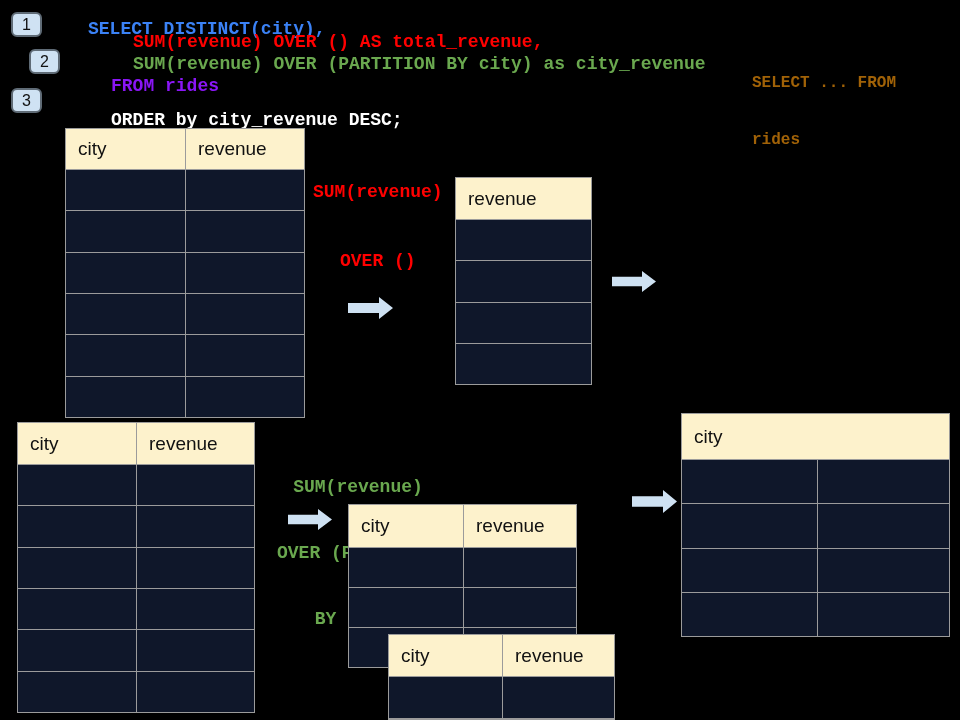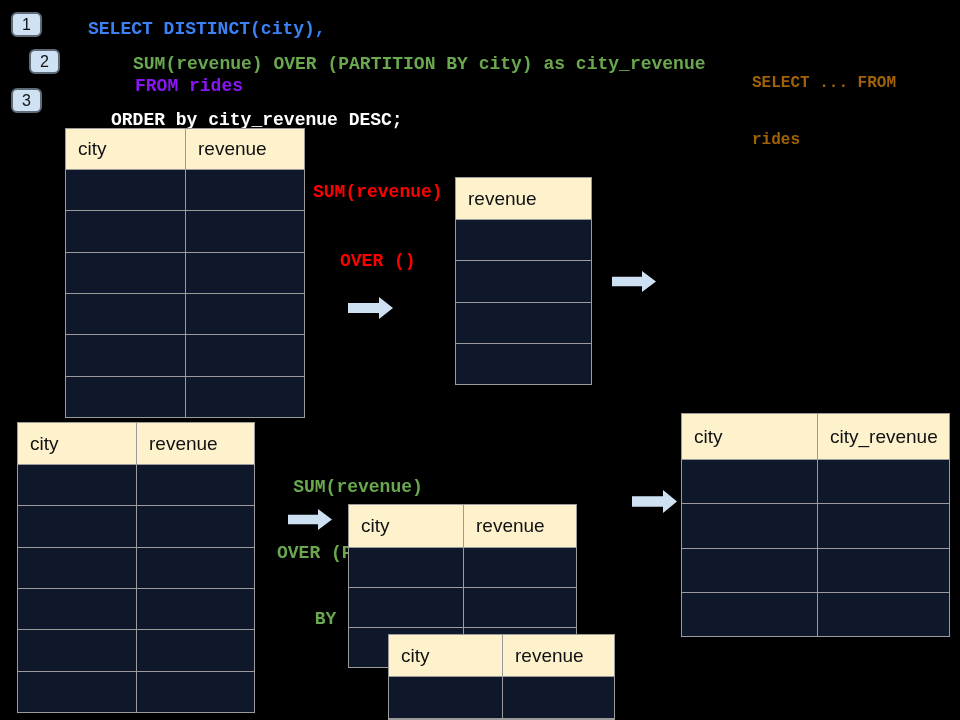--- a/index.html
+++ b/index.html
@@ -55,22 +55,23 @@
       <span>1</span>
     </div>
   <div class="badge" style="left:29px;top:49px;">
       <span>2</span>
     </div>
   <div class="badge" style="left:11px;top:88px;">
       <span>3</span>
     </div>
 
   <div class="code" style="left: 88px; top: 18px; color: #3b82f6;">SELECT DISTINCT(city),</div>
+  <div class="code" style="left: 133px; top: 31px; color: rgb(255, 0, 0);">SUM(revenue) OVER () AS total_revenue,</div>
   <div class="code" style="left: 133px; top: 53px; color: rgb(106, 168, 79); text-align: center;">SUM(revenue) OVER (PARTITION BY city) as city_revenue</div>
-  <div class="code" style="left: 111px; top: 75px; color: rgb(138, 22, 245); margin-left: 24px;">FROM rides</div>
+  <div class="code" style="left: 111px; top: 75px; color: rgb(138, 22, 245);">FROM rides</div>
   <div class="code" style="left: 111px; top: 97px; color: #ffffff; margin-top: 12px;">ORDER by city_revenue DESC;</div>
 
   <div class="code code-small" style="left: 752px; top: 36px; color: #a16207;">
     <div>SELECT ... FROM</div>
     <div>rides</div>
   </div>
 
   <div class="note" style="left: 313px; top: 135px; line-height: 23px; color: rgb(255, 0, 0);">
     <div>SUM(revenue)</div>
     <div>OVER ()</div>
@@ -192,21 +193,20 @@
       </div>
       <div class="brow">
         <div class="bcell"></div>
         <div class="bcell"></div>
       </div>
     </div>
 
   <div id="t6" class="tbl">
     <div class="hdr">
       <div class="hcell">city</div>
-      <div class="hcell">city_revenue</div>
     </div>
   <div class="brow">
         <div class="bcell"></div>
         <div class="bcell"></div>
       </div>
       <div class="brow">
         <div class="bcell"></div>
         <div class="bcell"></div>
       </div>
       <div class="brow">

